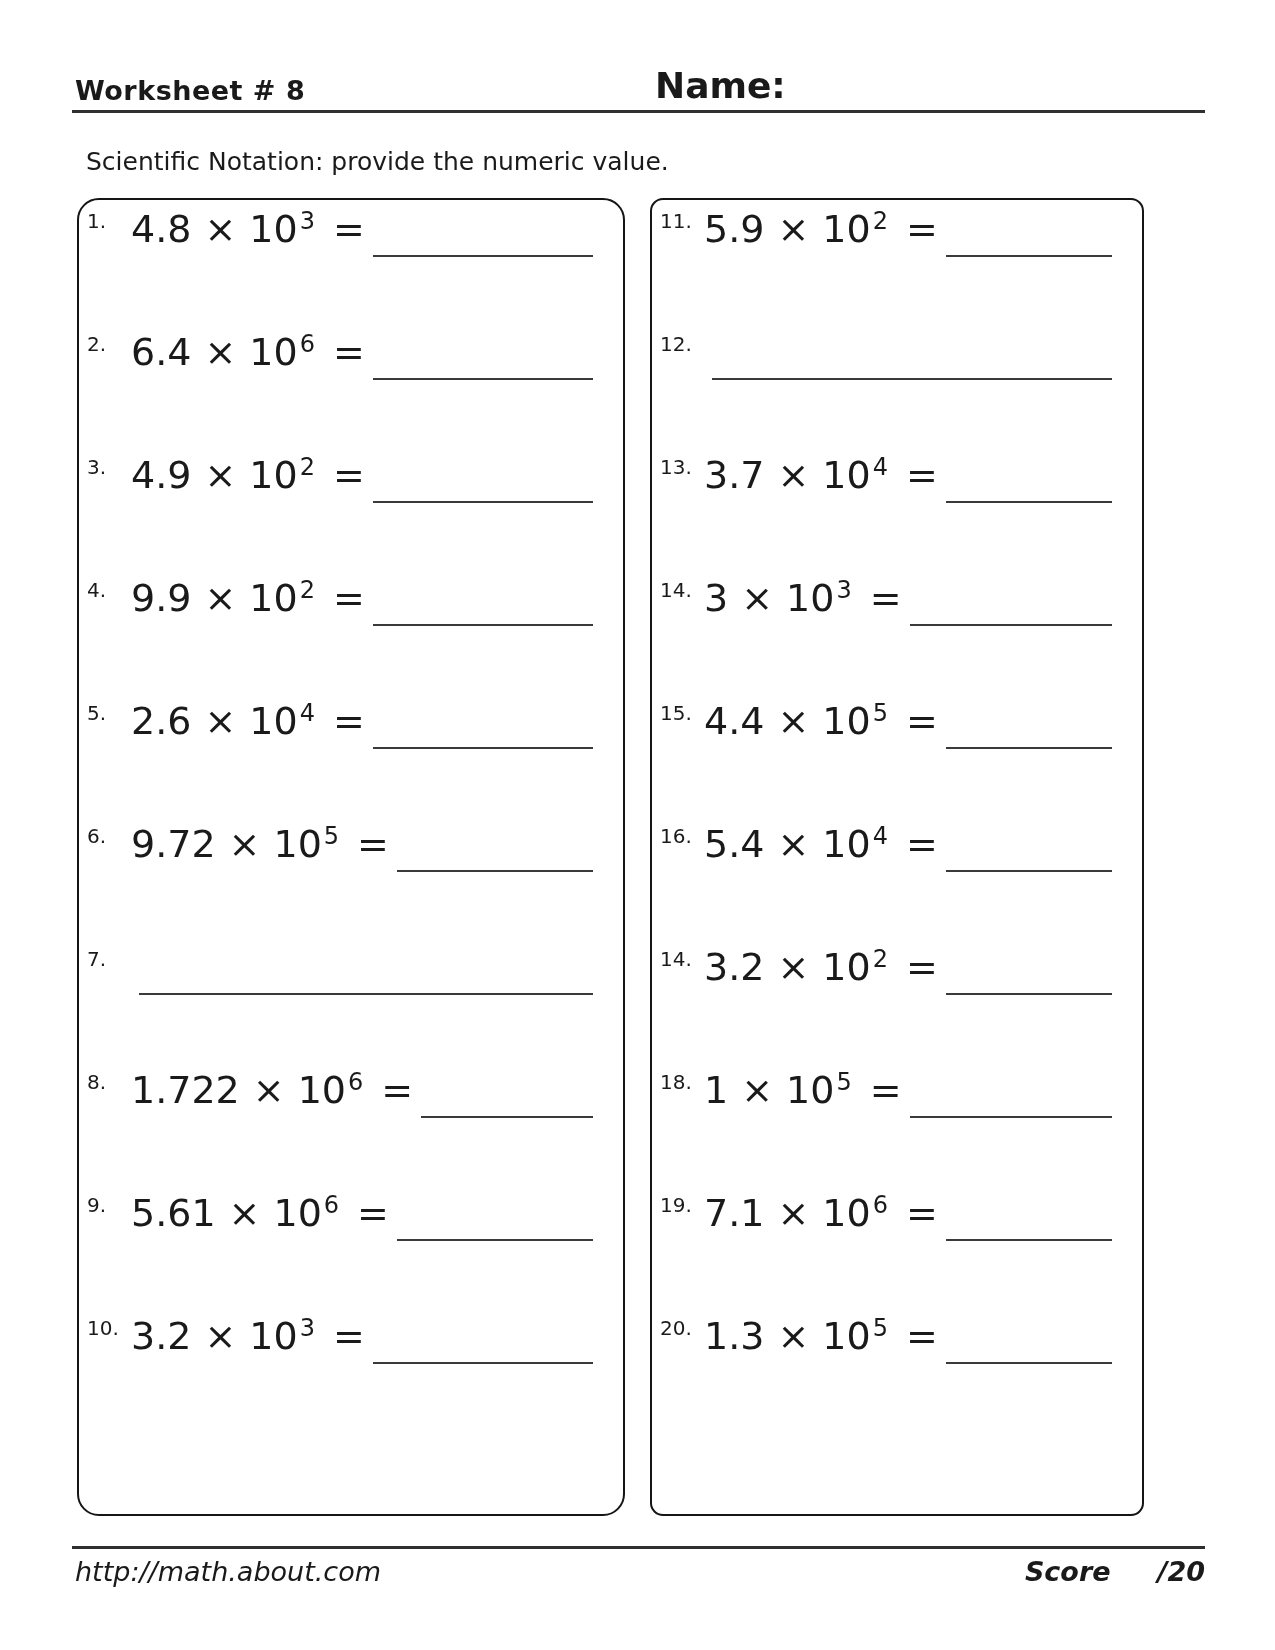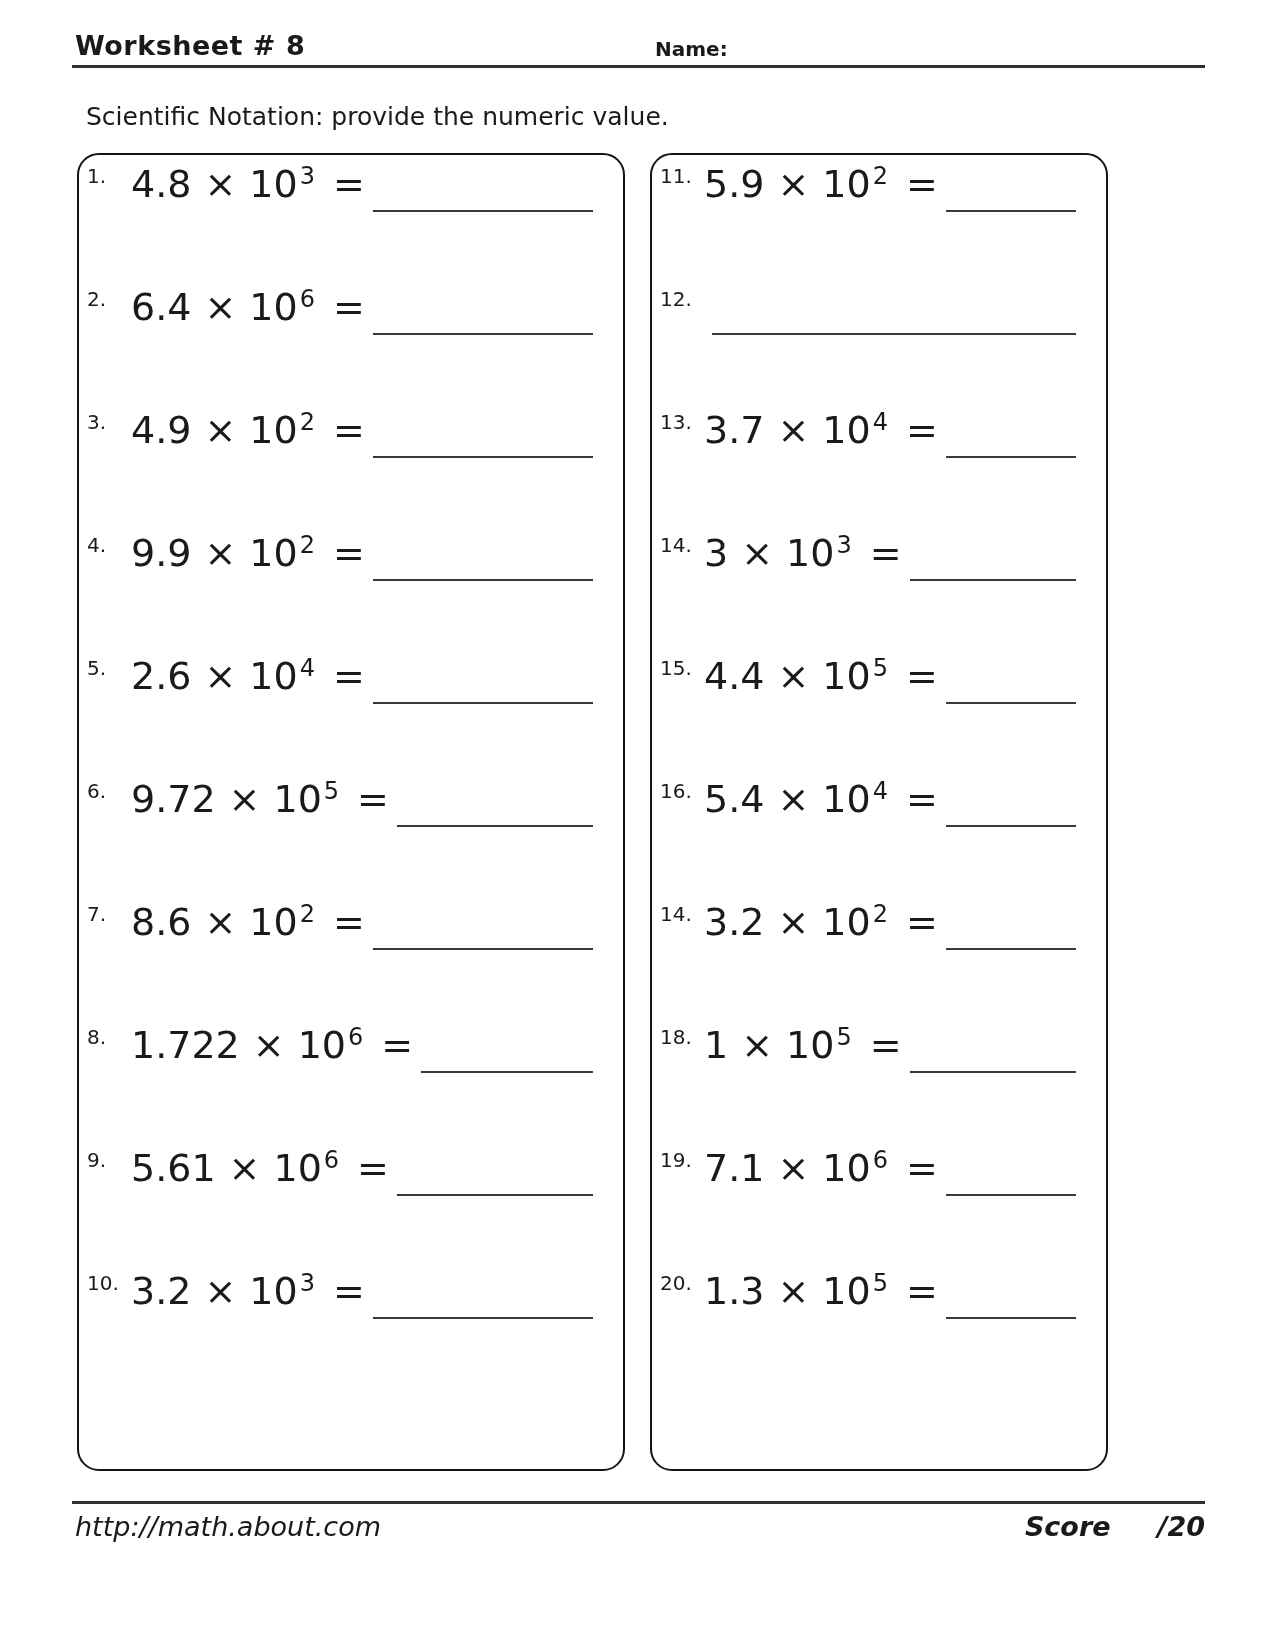--- a/index.html
+++ b/index.html
@@ -14,37 +14,37 @@
     color: #1a1a1a;
     position: relative;
     overflow: hidden;
   }
   .page {
     padding: 0 70px 0 72px;
   }
   
   .header {
     position: relative;
-    margin-top: 28px;
+    margin-top: 73px;
     height: 37px;
     border-bottom: 3px solid #2f2f2f;
   }
   .header .title {
     position: absolute;
     left: 3px;
     bottom: 4px;
     font-size: 27px;
     font-weight: 600;
     letter-spacing: 0.5px;
   }
   .header .name-label {
     position: absolute;
     left: 583px;
     bottom: 4px;
-    font-size: 20px;
+    font-size: 36px;
     font-weight: 600;
   }
   
   .instructions {
     margin-top: 34px;
     padding-left: 14px;
     font-size: 25px;
   }
   
   .columns {
@@ -55,21 +55,21 @@
   }
   .box {
     box-sizing: border-box;
     border: 2px solid #151515;
     border-radius: 22px;
     height: 1318px;
     padding: 6px 0 0 8px;
     background: #ffffff;
   }
   .box.left  { width: 548px; }
-  .box.right { width: 458px; }
+  .box.right { width: 494px; border-radius: 13px; }
   .problem {
     display: flex;
     align-items: flex-start;
     height: 123px;
   }
   .pnum {
     flex: 0 0 44px;
     width: 44px;
     margin-top: 3px;
     font-size: 20px;
@@ -157,21 +157,20 @@
   </div>
 
   <div class="problem">
     <span class="pnum">6.</span>
     <span class="expr"><span class="coeff">9.72</span><span class="op times">×</span><span class="base">10</span><sup class="expo">5</sup><span class="op eq">=</span></span>
     <span class="answer-line"></span>
   </div>
 
   <div class="problem">
     <span class="pnum">7.</span>
-    <span class="expr"><span class="coeff">8.6</span><span class="op times">×</span><span class="base">10</span><sup class="expo">2</sup><span class="op eq">=</span></span>
     <span class="answer-line"></span>
   </div>
 
   <div class="problem">
     <span class="pnum">8.</span>
     <span class="expr"><span class="coeff">1.722</span><span class="op times">×</span><span class="base">10</span><sup class="expo">6</sup><span class="op eq">=</span></span>
     <span class="answer-line"></span>
   </div>
 
   <div class="problem">

